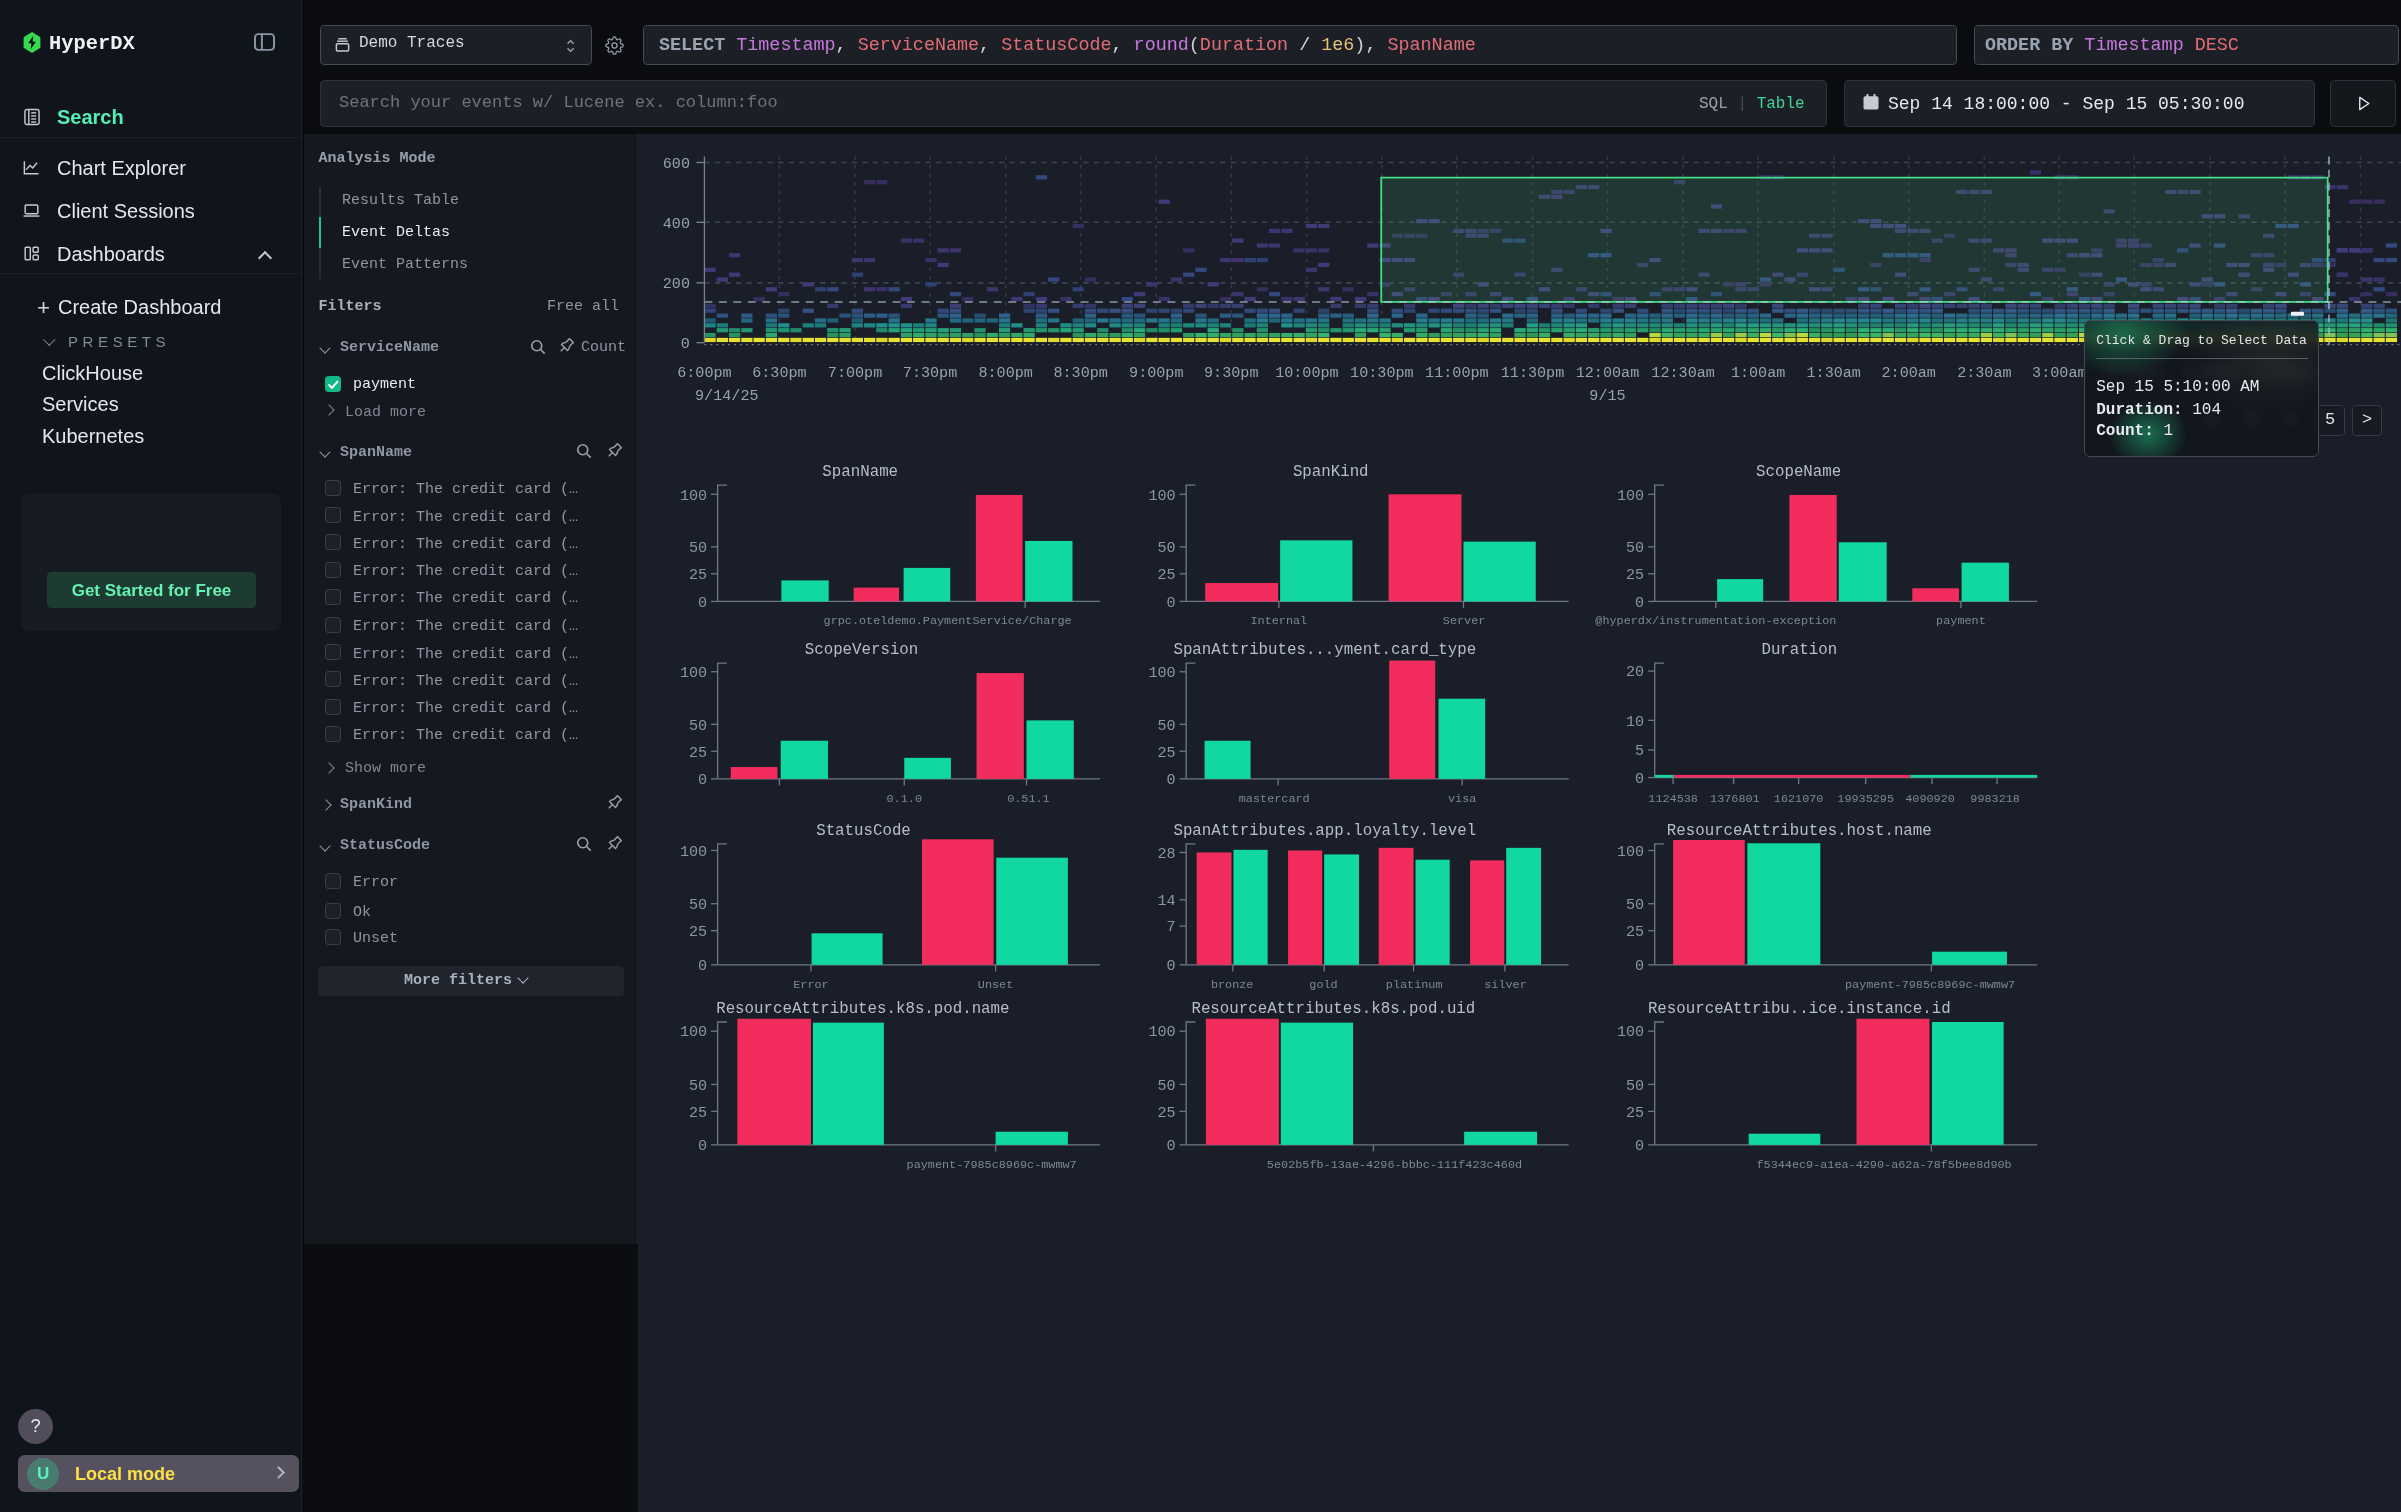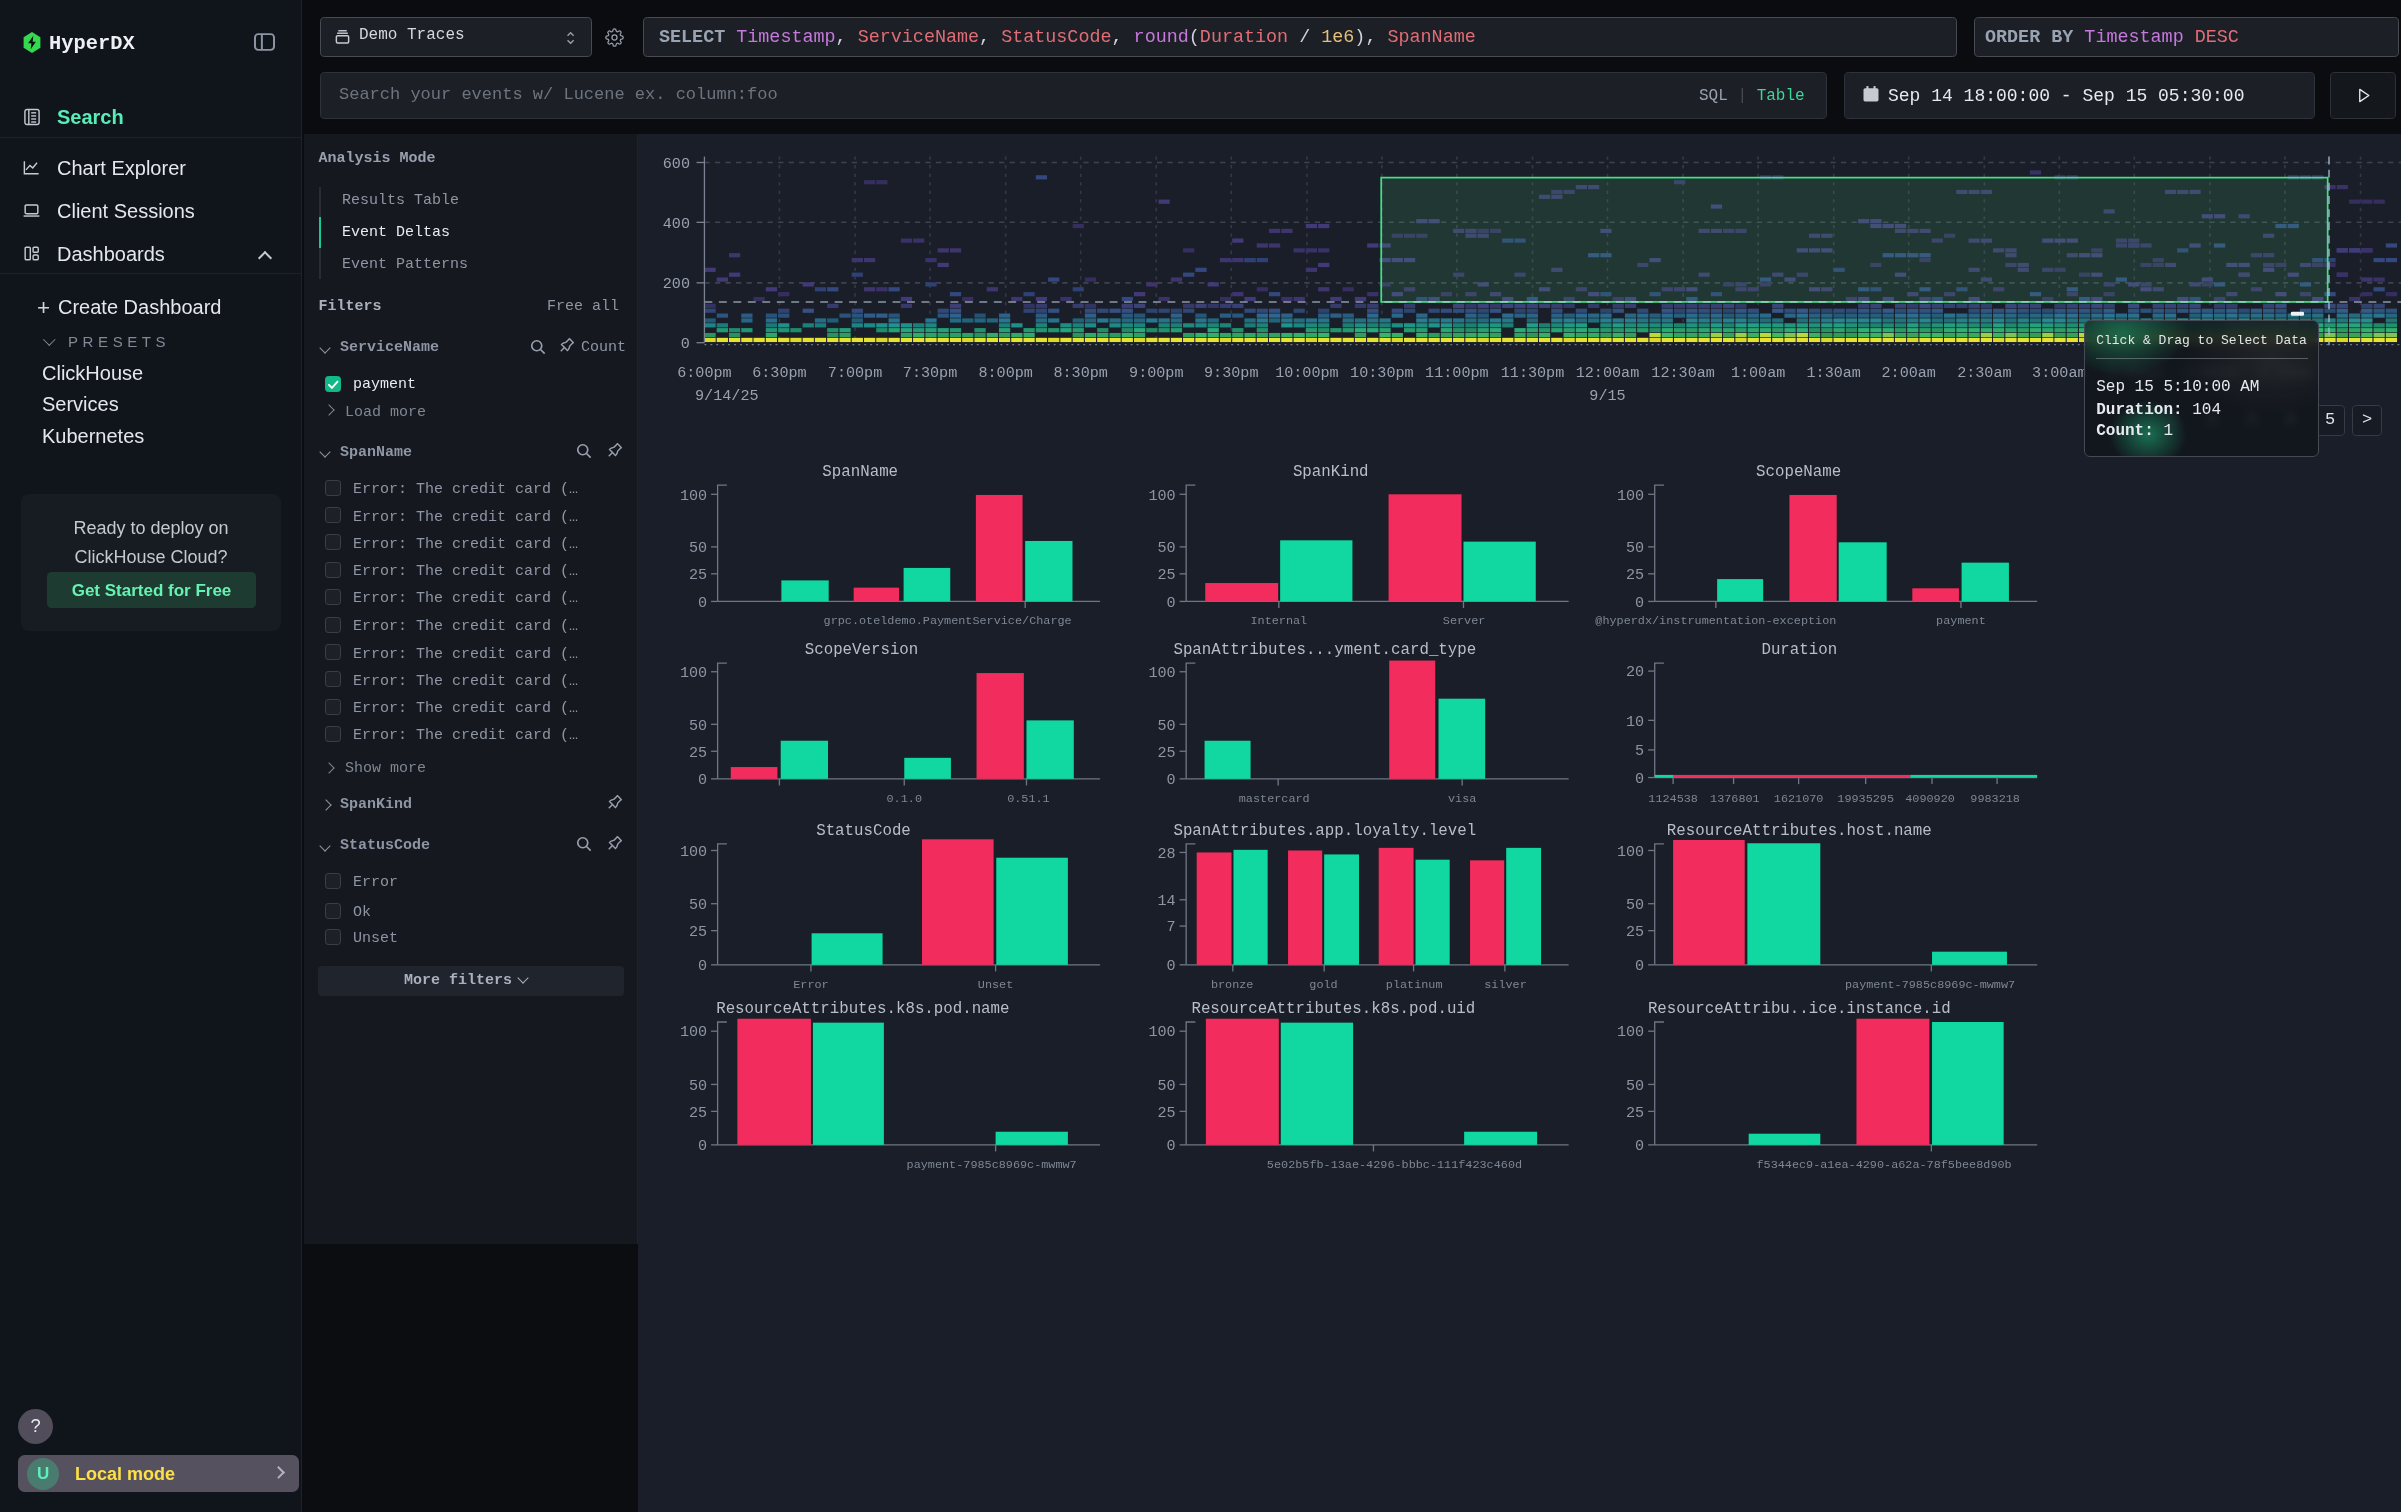--- a/index.html
+++ b/index.html
@@ -16,21 +16,21 @@
 #fpanel { position:absolute; left:304px; top:134px; width:334px; height:1110px; background:#15181e; border-right:1.3px solid #1e2229; }
 .flabel { font-family:"Liberation Mono", monospace; font-weight:bold; font-size:15px; color:#99a1b0; }
 .fitem  { font-family:"Liberation Mono", monospace; font-size:15px; color:#8e95a4; }
 .fhead  { font-family:"Liberation Mono", monospace; font-weight:bold; font-size:15px; color:#8e95a4; }
 .cb { position:absolute; width:16px; height:16px; border:1.3px solid #3a404b; border-radius:3.3px; background:#1d2027; }
 .cb.on { background:#12b886; border-color:#12b886; }
 .chev-r { display:inline-block; width:8px; height:8px; border-right:2px solid #7e8694; border-top:2px solid #7e8694; transform:rotate(45deg); }
 .chev-d { display:inline-block; width:8px; height:8px; border-right:2px solid #8e95a4; border-bottom:2px solid #8e95a4; transform:rotate(45deg); }
 
 
-#tophead { position:absolute; left:304px; top:0; width:2098px; height:134px; background:#0a0c10; }
+#tophead { position:absolute; left:304px; top:8px; width:2098px; height:134px; background:#0a0c10; }
 .box { position:absolute; background:#1c2026; border:1.3px solid #464b54; border-radius:4.6px; }
 .sqltxt { font-family:"Liberation Mono", monospace; font-size:18.4px; white-space:pre; }
 .kw { font-weight:bold; color:#9aa3b2; }
 .tok-p { color:#c678dd; } .tok-s { color:#e06c75; } .tok-o { color:#e5c07b; } .tok-w { color:#cfd4dc; }
 
 
 #main { position:absolute; left:638px; top:134px; width:1764px; height:1378px; background:#1a1e28; }
 
 
 .pgbtn { position:absolute; width:30px; height:31px; border:1.3px solid #363b44; border-radius:4.6px; background:#171b24;
@@ -97,21 +97,20 @@
   <div class="abs navtext" style="left:58px;top:296px">Create Dashboard</div>
 
   <div class="abs" style="left:45px;top:335px;width:8.5px;height:8.5px;border-right:1.6px solid #7e8694;border-bottom:1.6px solid #7e8694;transform:rotate(45deg)"></div>
   <div class="abs" style="left:68px;top:333px;font-size:15px;letter-spacing:4.6px;color:#828a98">PRESETS</div>
 
   <div class="abs navtext" style="left:42px;top:362px">ClickHouse</div>
   <div class="abs navtext" style="left:42px;top:393px">Services</div>
   <div class="abs navtext" style="left:42px;top:425px">Kubernetes</div>
 
   <div class="abs" style="left:21px;top:494px;width:260px;height:137px;background:#171b22;border-radius:8px">
-    <div style="text-align:center;margin-top:20px;font-size:18px;color:#c3c8d1;line-height:29px">Ready to deploy on<br>ClickHouse Cloud?</div>
     <div style="position:absolute;left:26px;top:78px;width:209px;height:36px;background:#1d3b31;border-radius:4.6px;
        color:#67f2b4;font-weight:bold;font-size:17px;text-align:center;line-height:38px">Get Started for Free</div>
   </div>
 
   <div class="abs" style="left:18px;top:1409px;width:35px;height:35px;border-radius:50%;background:#514d5b;
       color:#e8eaf0;font-size:18.4px;text-align:center;line-height:34px">?</div>
   <div class="abs" style="left:18px;top:1455px;width:281px;height:37px;border-radius:6.6px;background:#56515f">
     <div style="position:absolute;left:9.2px;top:3.3px;width:32px;height:32px;border-radius:50%;background:#497c6e;
         color:#5cf0bd;font-weight:bold;font-size:17px;text-align:center;line-height:32px">U</div>
     <div style="position:absolute;left:57px;top:8.5px;font-size:18px;font-weight:bold;color:#fde047">Local mode</div>

